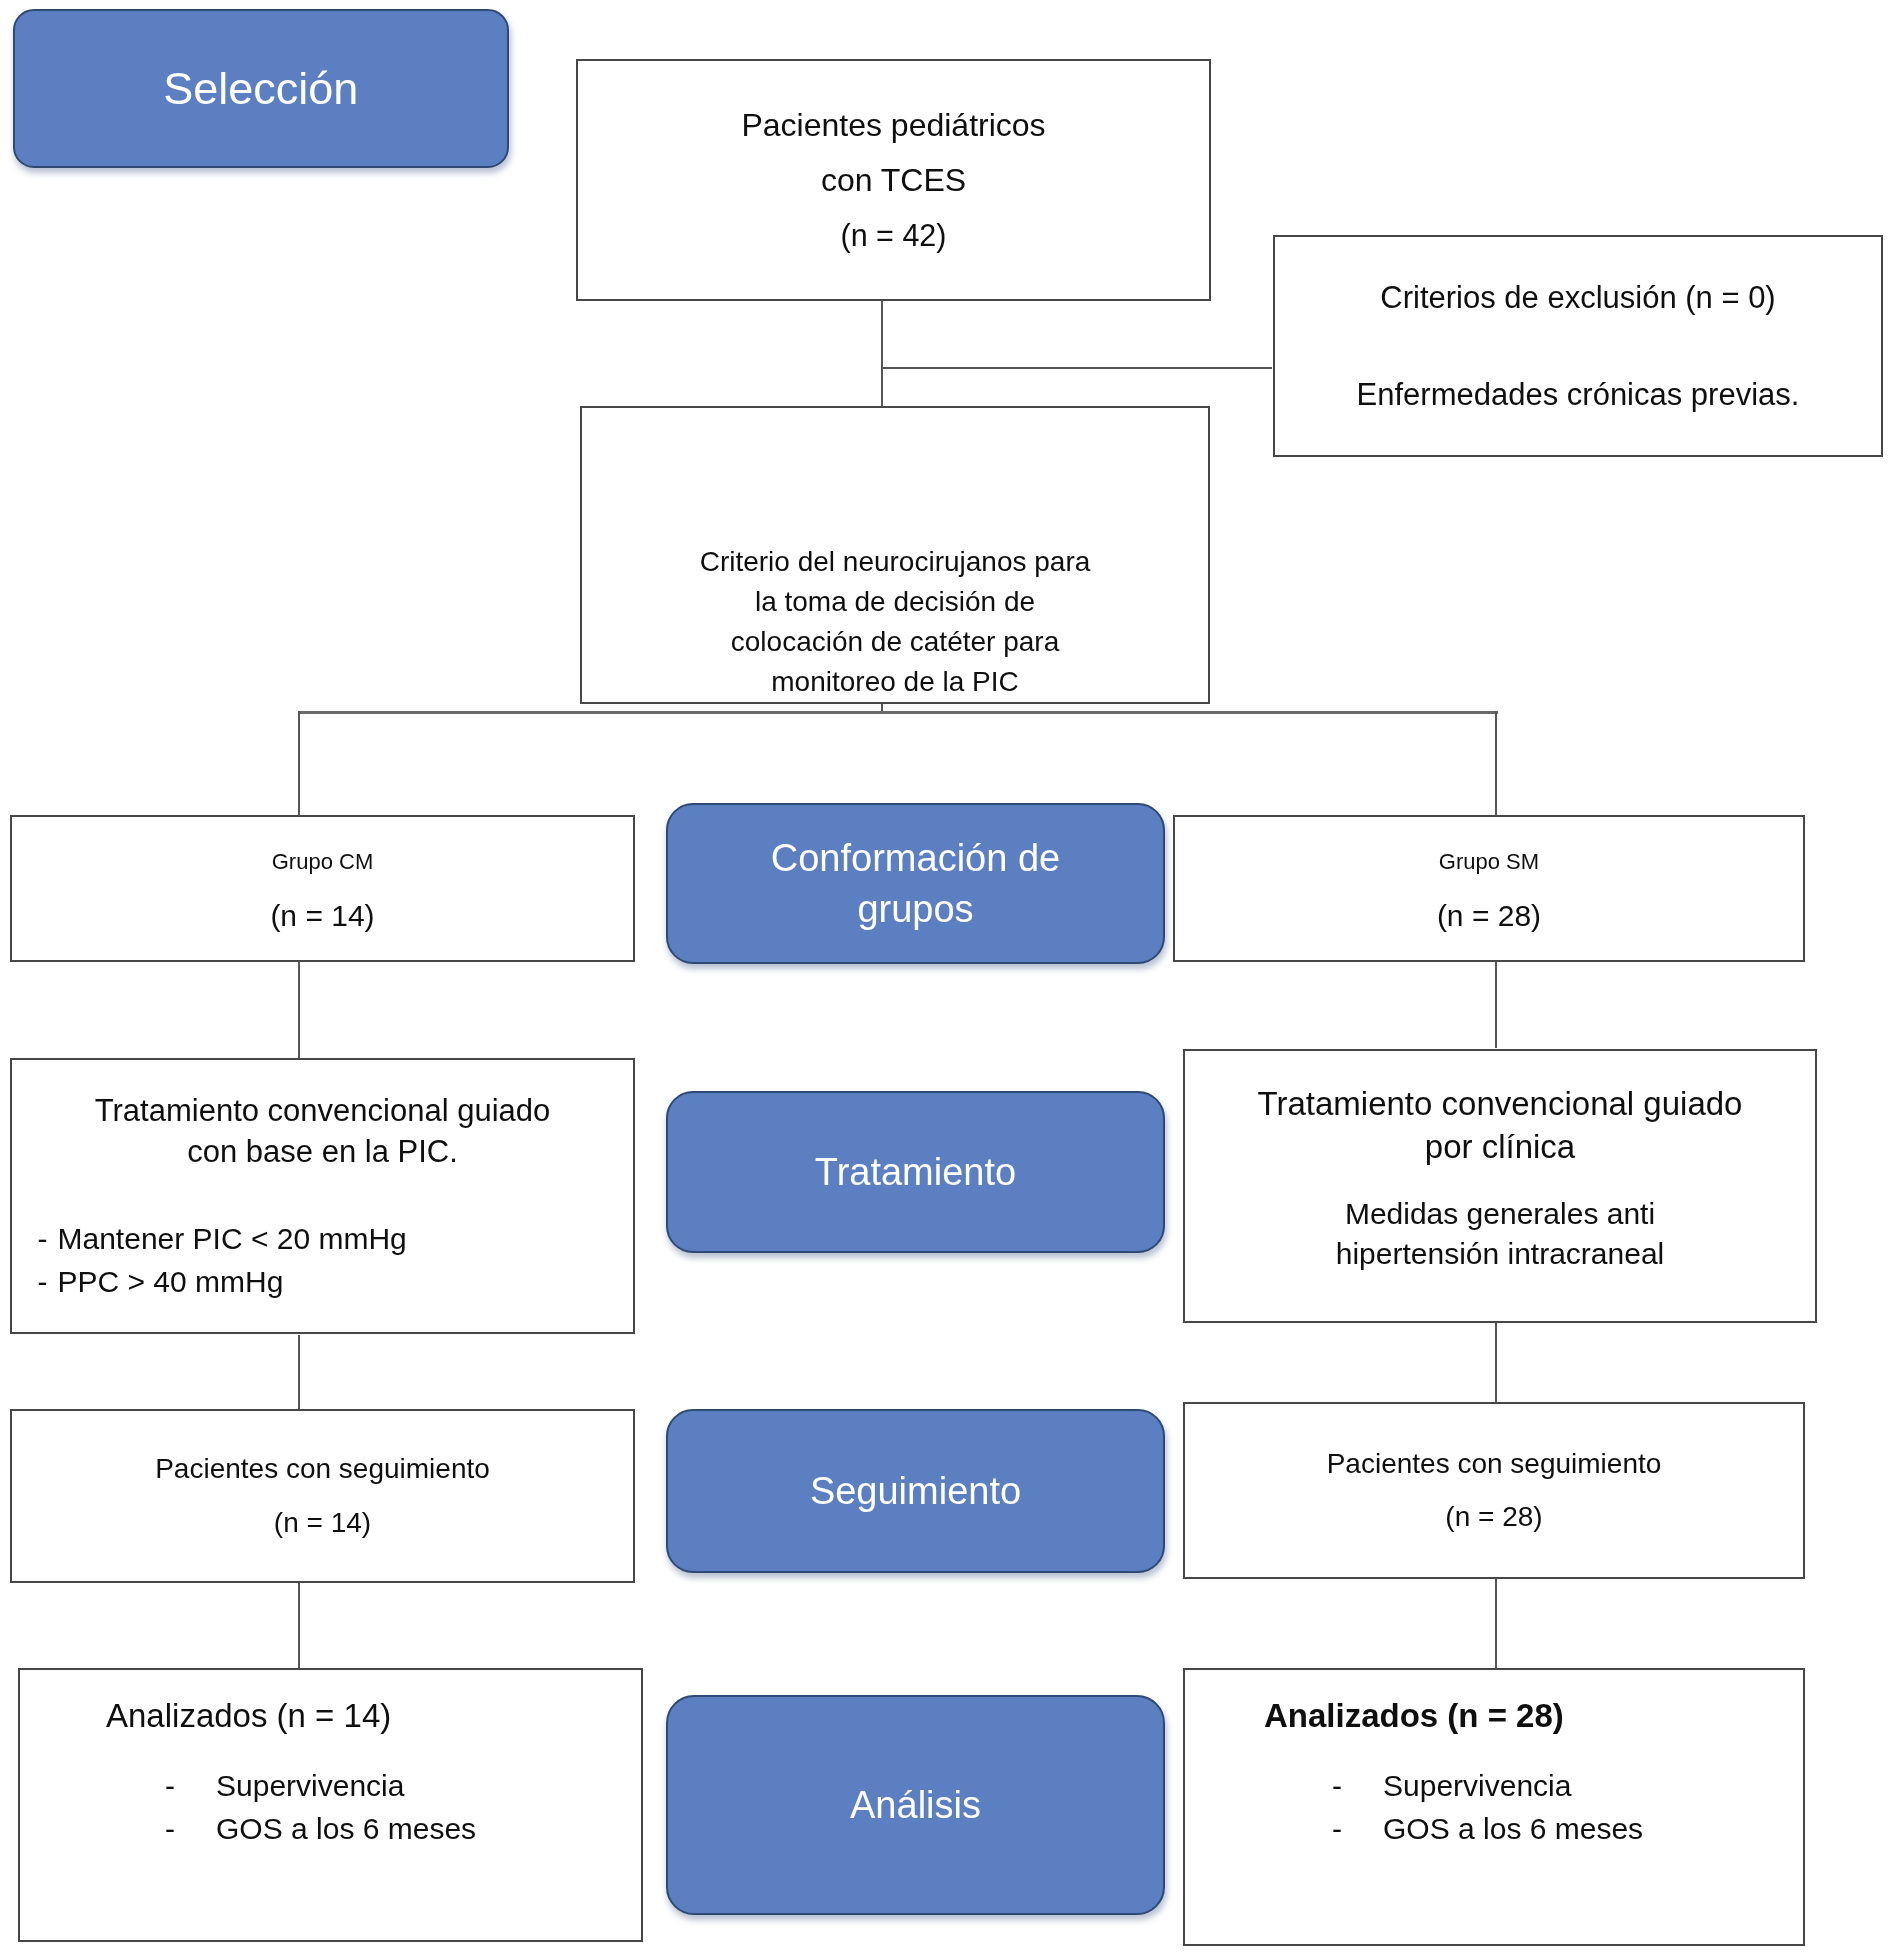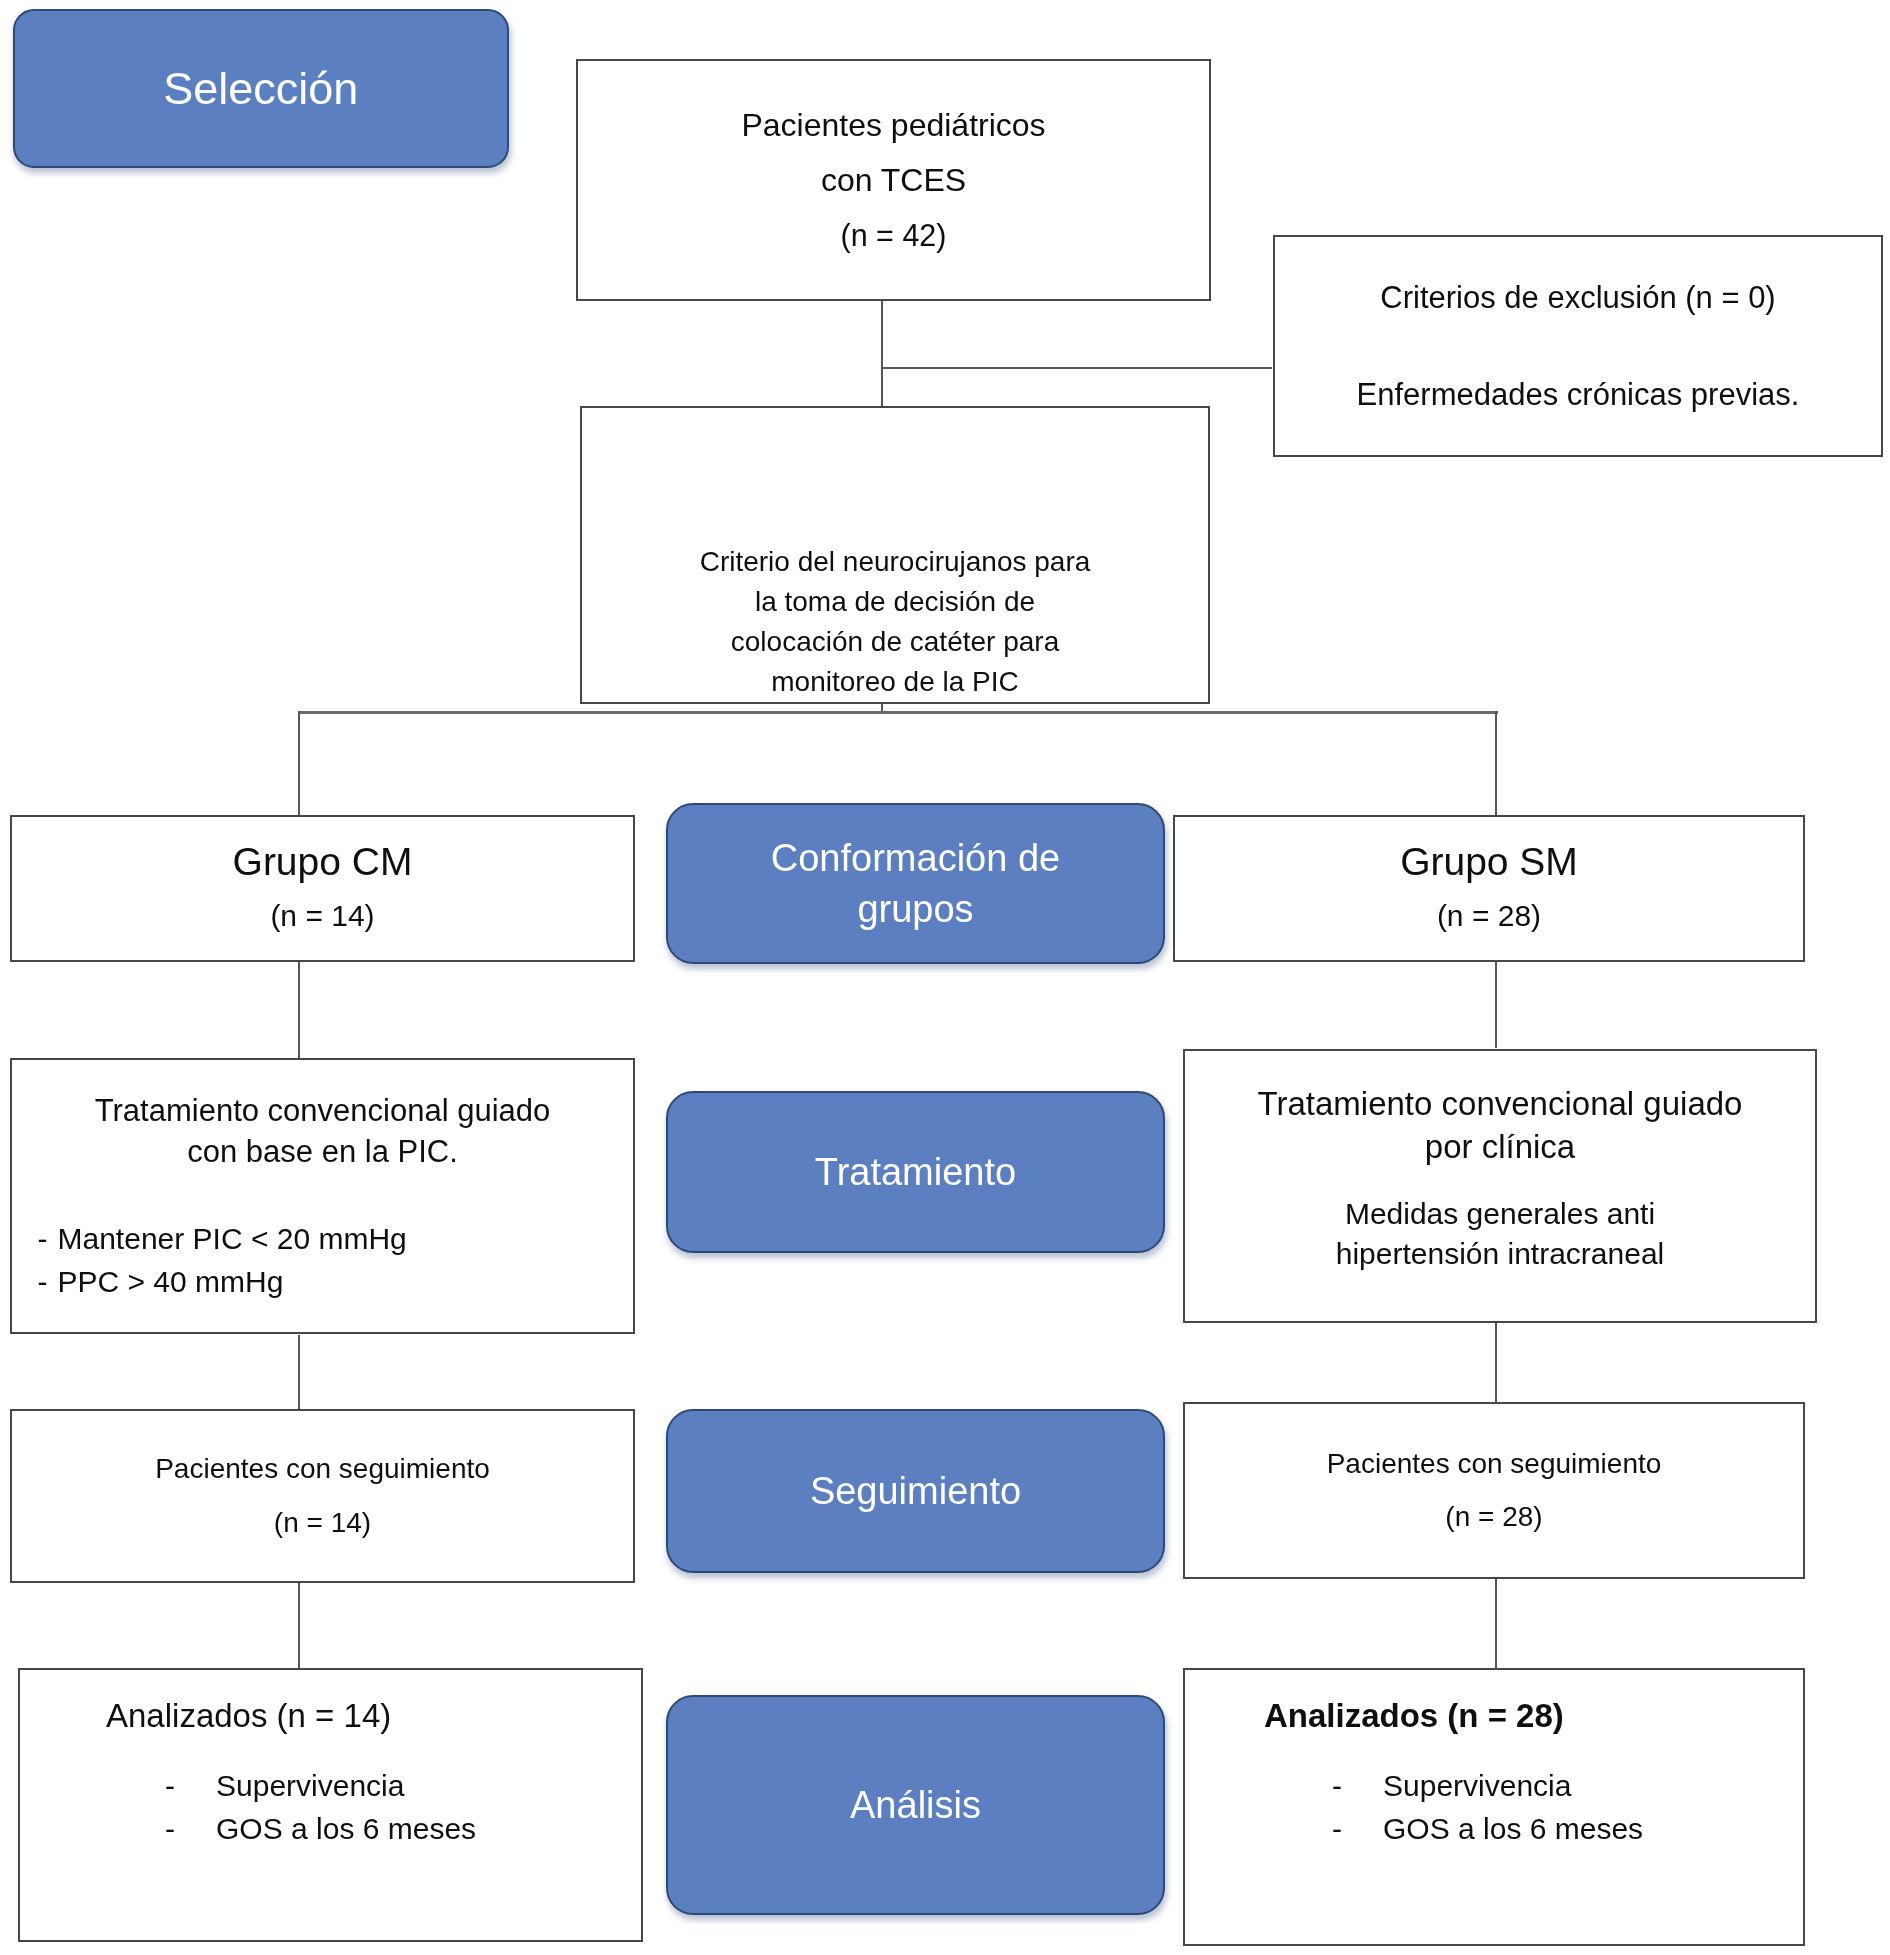--- a/index.html
+++ b/index.html
@@ -24,37 +24,37 @@
     box-shadow:1.4px 5px 6.4px rgba(100,118,156,0.45);
   }
   .pill .lbl{font-size:38px;line-height:51px;}
 
   
   #pill-seleccion{left:12.8px;top:8.5px;width:496px;height:159px;border-radius:21px;}
   #pill-seleccion .lbl{font-size:45px;}
   #pill-conformacion{left:666px;top:803px;width:499px;height:161px;}
   #pill-tratamiento{left:666px;top:1091px;width:499px;height:162px;}
   #pill-seguimiento{left:666px;top:1409px;width:499px;height:164px;}
-  #pill-analisis{left:666px;top:1695px;width:499px;height:220px;}
+  #pill-analisis{left:666px;top:1695px;width:499px;height:220px;border-radius:28px;}
 
   
   #node-patients{left:576px;top:59px;width:635px;height:242px;}
   #node-patients .row{font-size:32px;line-height:55px;}
   #node-patients .nrow{font-size:30.5px;line-height:55px;}
 
   #node-exclusion{left:1273px;top:235px;width:610px;height:222px;gap:15px;}
   #node-exclusion .row{font-size:31px;line-height:34px;}
   #node-exclusion .gap{height:33px;}
 
   #node-criterio{left:580px;top:406px;width:630px;height:298px;justify-content:flex-end;}
   #node-criterio .row{font-size:28px;line-height:40px;}
 
   #node-grupo-cm{left:10px;top:815px;width:625px;height:147px;}
   #node-grupo-sm{left:1173px;top:815px;width:632px;height:147px;}
-  .grupo .row{font-size:39px;line-height:31px;text-align:right;}
+  .grupo .row{font-size:22px;line-height:31px;text-align:right;}
   .grupo .nrow{font-size:30px;line-height:30px;margin-top:24px;}
 
   #node-trat-cm{left:10px;top:1058px;width:625px;height:276px;align-items:stretch;justify-content:flex-start;padding-top:30px;}
   #node-trat-cm .row{font-size:31px;line-height:41px;text-align:center;}
   #node-trat-cm .bullets{margin-top:45px;padding-left:25.5px;text-align:left;}
   #node-trat-cm .bullet{font-size:30px;line-height:43px;display:flex;}
   #node-trat-cm .dash{width:20px;}
 
   #node-trat-sm{left:1183px;top:1049px;width:634px;height:274px;justify-content:flex-start;padding-top:31px;}
   #node-trat-sm .row{font-size:33px;line-height:43px;}

